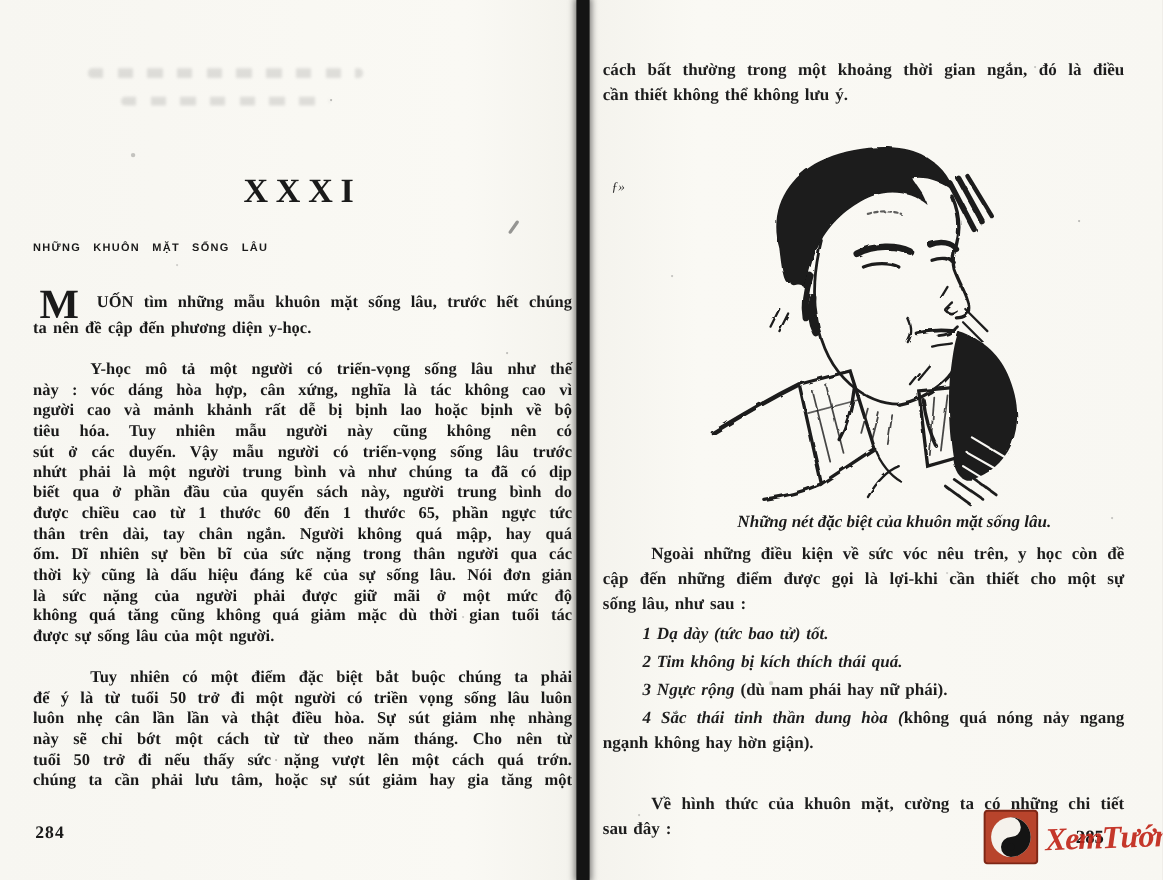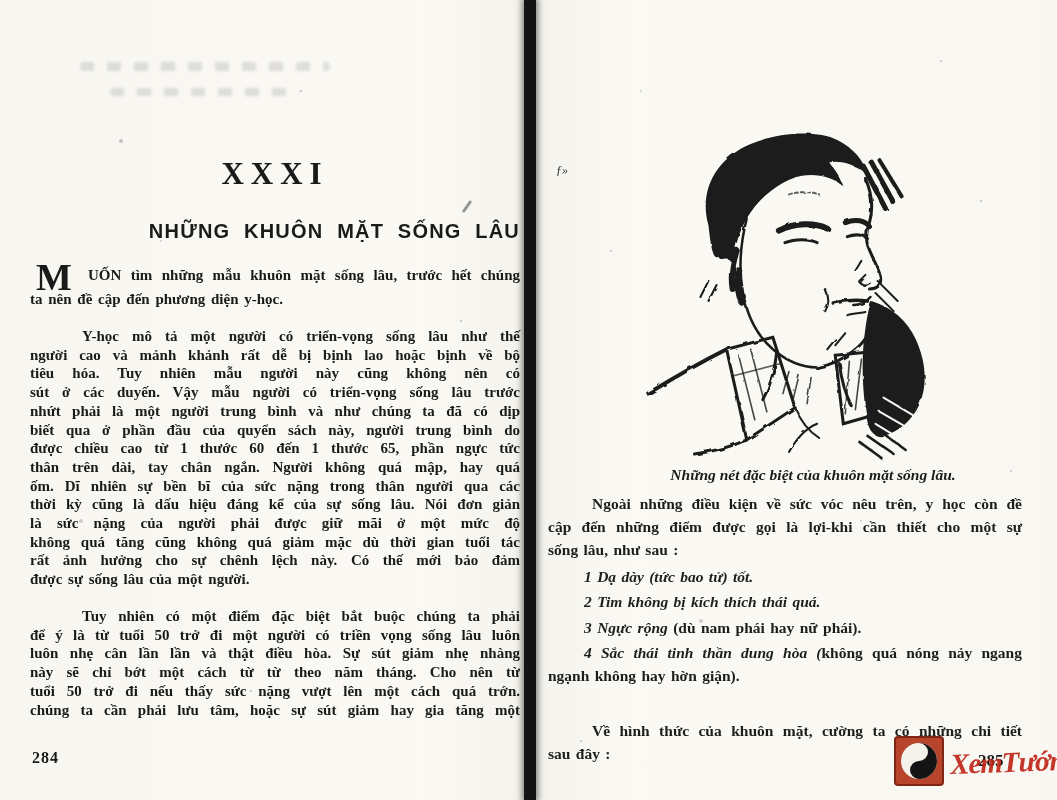--- a/index.html
+++ b/index.html
@@ -13,23 +13,23 @@
   .page{position:absolute;top:0;}
   .page-left{left:30px;width:490px;height:800px;}
   .page-right{left:548px;width:474px;height:800px;}
 
   .tline{text-align:justify;text-align-last:justify;}
   .tline.raglast{text-align-last:left;}
 
   
   .chapter-num{position:absolute;top:156px;left:0;width:100%;text-align:center;
     font-size:31px;font-weight:bold;letter-spacing:7px;}
-  .chapter-title{position:absolute;top:220px;left:0;width:100%;text-align:right;
+  .chapter-title{position:absolute;top:220px;left:0;width:100%;text-align:left;
     font-family:"Liberation Sans","DejaVu Sans",sans-serif;
-    font-size:20px;font-weight:bold;letter-spacing:1.2px;word-spacing:7px;}
+    font-size:10px;font-weight:bold;letter-spacing:1.2px;word-spacing:7px;}
   .leftbody{font-size:15px;font-weight:bold;line-height:18.7px;word-spacing:2px;}
   .opening{position:absolute;top:263px;left:0;width:100%;line-height:24px;}
   .dropcap{position:absolute;left:6px;top:-5px;font-size:38px;font-weight:bold;line-height:1;}
   .opening .op1{padding-left:58px;}
   .para-medical{position:absolute;top:327px;left:0;width:100%;}
   .para-age50{position:absolute;top:607px;left:0;width:100%;}
   .para-block .tline:first-child{text-indent:52px;}
   .pageno-left{position:absolute;top:749px;left:2px;font-size:16px;font-weight:bold;letter-spacing:1px;}
 
   
@@ -88,50 +88,54 @@
     <div class="chapter-title">NHỮNG KHUÔN MẶT SỐNG LÂU</div>
 
     <div class="opening leftbody">
       <span class="dropcap">M</span>
       <div class="tline op1">UỐN tìm những mẫu khuôn mặt sống lâu, trước hết chúng</div>
       <div class="tline raglast">ta nên đề cập đến phương diện y-học.</div>
     </div>
 
     <div class="para-medical leftbody para-block">
         <div class="tline">Y-học mô tả một người có triển-vọng sống lâu như thế</div>
+        <div class="tline">này : vóc dáng hòa hợp, cân xứng, nghĩa là tác không cao vì</div>
         <div class="tline">người cao và mảnh khảnh rất dễ bị bịnh lao hoặc bịnh về bộ</div>
         <div class="tline">tiêu hóa. Tuy nhiên mẫu người này cũng không nên có</div>
         <div class="tline">sút ở các duyến. Vậy mẫu người có triển-vọng sống lâu trước</div>
         <div class="tline">nhứt phải là một người trung bình và như chúng ta đã có dịp</div>
         <div class="tline">biết qua ở phần đầu của quyển sách này, người trung bình do</div>
         <div class="tline">được chiều cao từ 1 thước 60 đến 1 thước 65, phần ngực tức</div>
         <div class="tline">thân trên dài, tay chân ngắn. Người không quá mập, hay quá</div>
         <div class="tline">ốm. Dĩ nhiên sự bền bĩ của sức nặng trong thân người qua các</div>
         <div class="tline">thời kỳ cũng là dấu hiệu đáng kể của sự sống lâu. Nói đơn giản</div>
         <div class="tline">là sức nặng của người phải được giữ mãi ở một mức độ</div>
         <div class="tline">không quá tăng cũng không quá giảm mặc dù thời gian tuổi tác</div>
-        <div class="tline">rất ảnh hưởng cho sự chênh lệch này. Có thế mới bảo đảm</div>
         <div class="tline raglast">được sự sống lâu của một người.</div>
       </div>
 
     <div class="para-age50 leftbody para-block">
         <div class="tline">Tuy nhiên có một điểm đặc biệt bắt buộc chúng ta phải</div>
         <div class="tline">để ý là từ tuổi 50 trở đi một người có triền vọng sống lâu luôn</div>
         <div class="tline">luôn nhẹ cân lần lần và thật điều hòa. Sự sút giảm nhẹ nhàng</div>
         <div class="tline">này sẽ chỉ bớt một cách từ từ theo năm tháng. Cho nên từ</div>
         <div class="tline">tuổi 50 trở đi nếu thấy sức nặng vượt lên một cách quá trớn.</div>
         <div class="tline">chúng ta cần phải lưu tâm, hoặc sự sút giảm hay gia tăng một</div>
       </div>
 
     <div class="pageno-left">284</div>
   </div>
 
   <div class="gutter"></div>
 
   <div class="page page-right">
+    <div class="carryover rightbody">
+        <div class="tline">cách bất thường trong một khoảng thời gian ngắn, đó là điều</div>
+        <div class="tline raglast">cần thiết không thể không lưu ý.</div>
+      </div>
 
     <div class="stray-mark">ƒ»</div>
 
     <svg class="portrait" viewBox="0 0 310 330" xmlns="http://www.w3.org/2000/svg">
       <defs>
         <filter id="rough">
             <feTurbulence type="fractalNoise" baseFrequency="0.09" numOctaves="2" result="n"></feTurbulence>
           <feDisplacementMap in="SourceGraphic" in2="n" scale="3"></feDisplacementMap>
           </filter>
       </defs>

